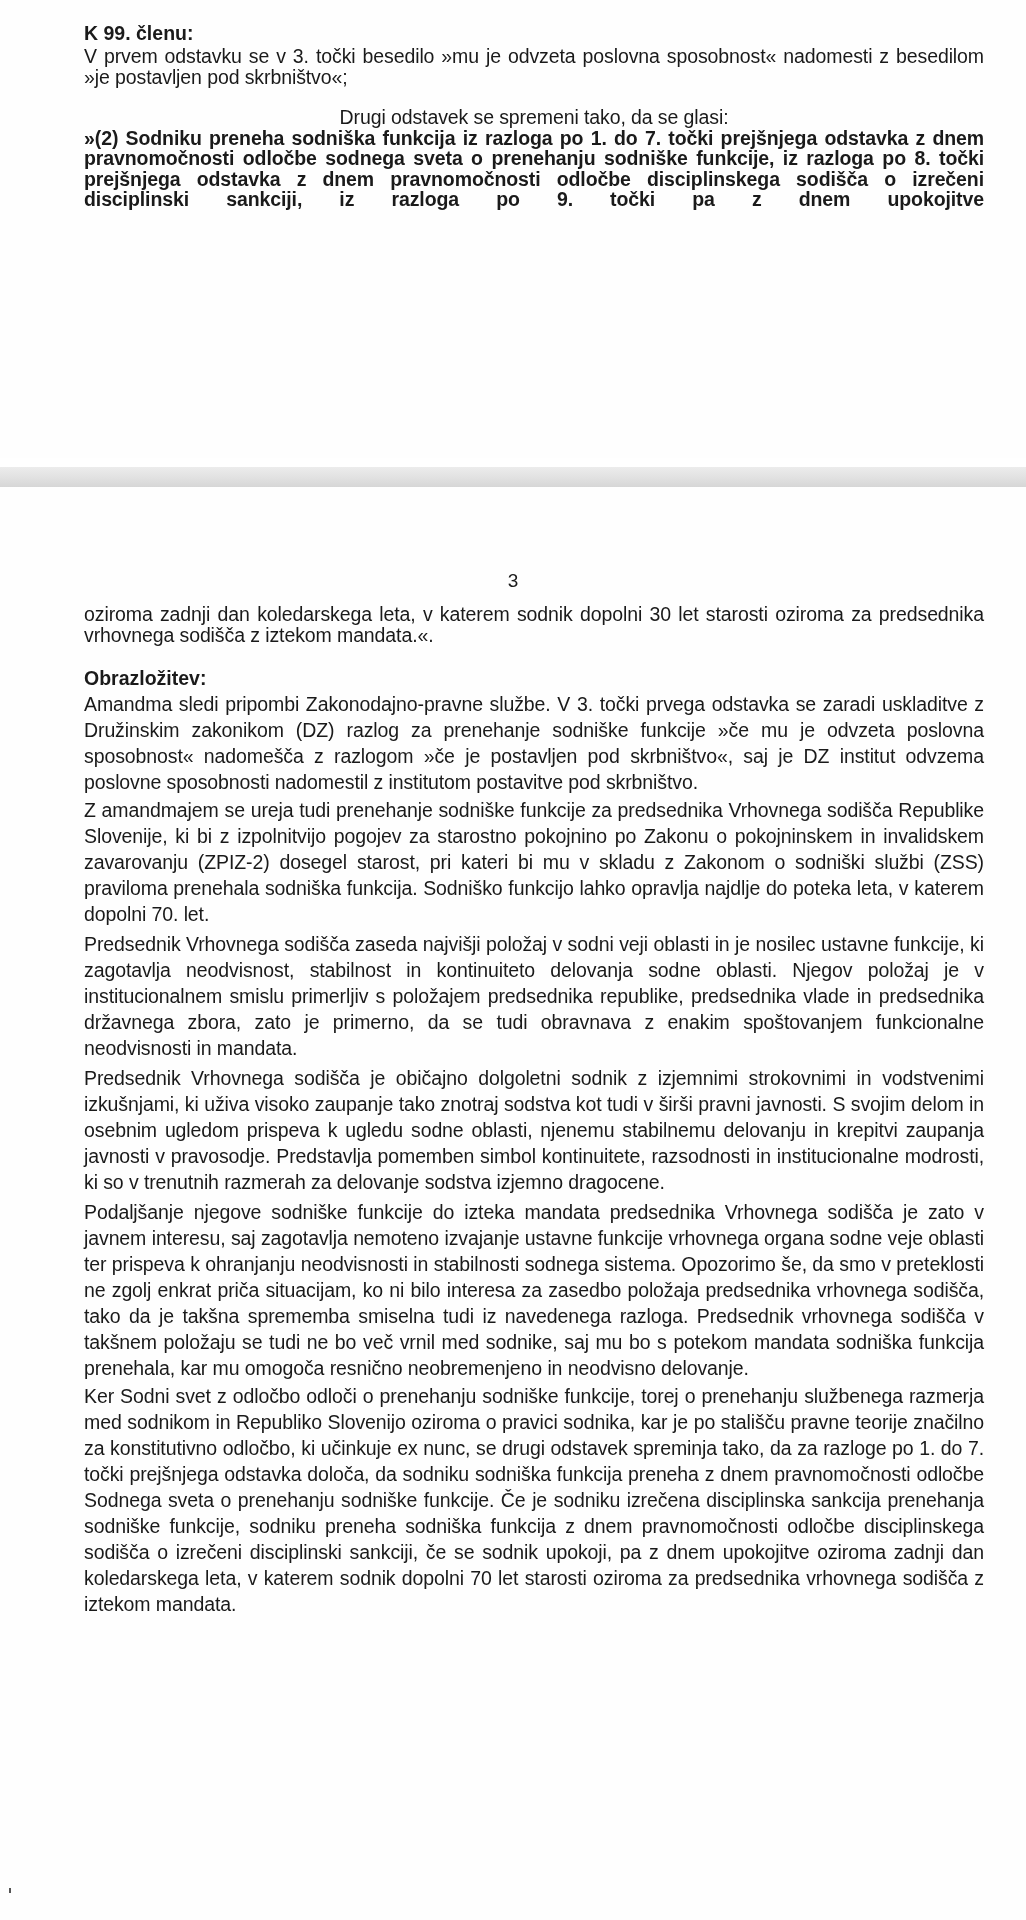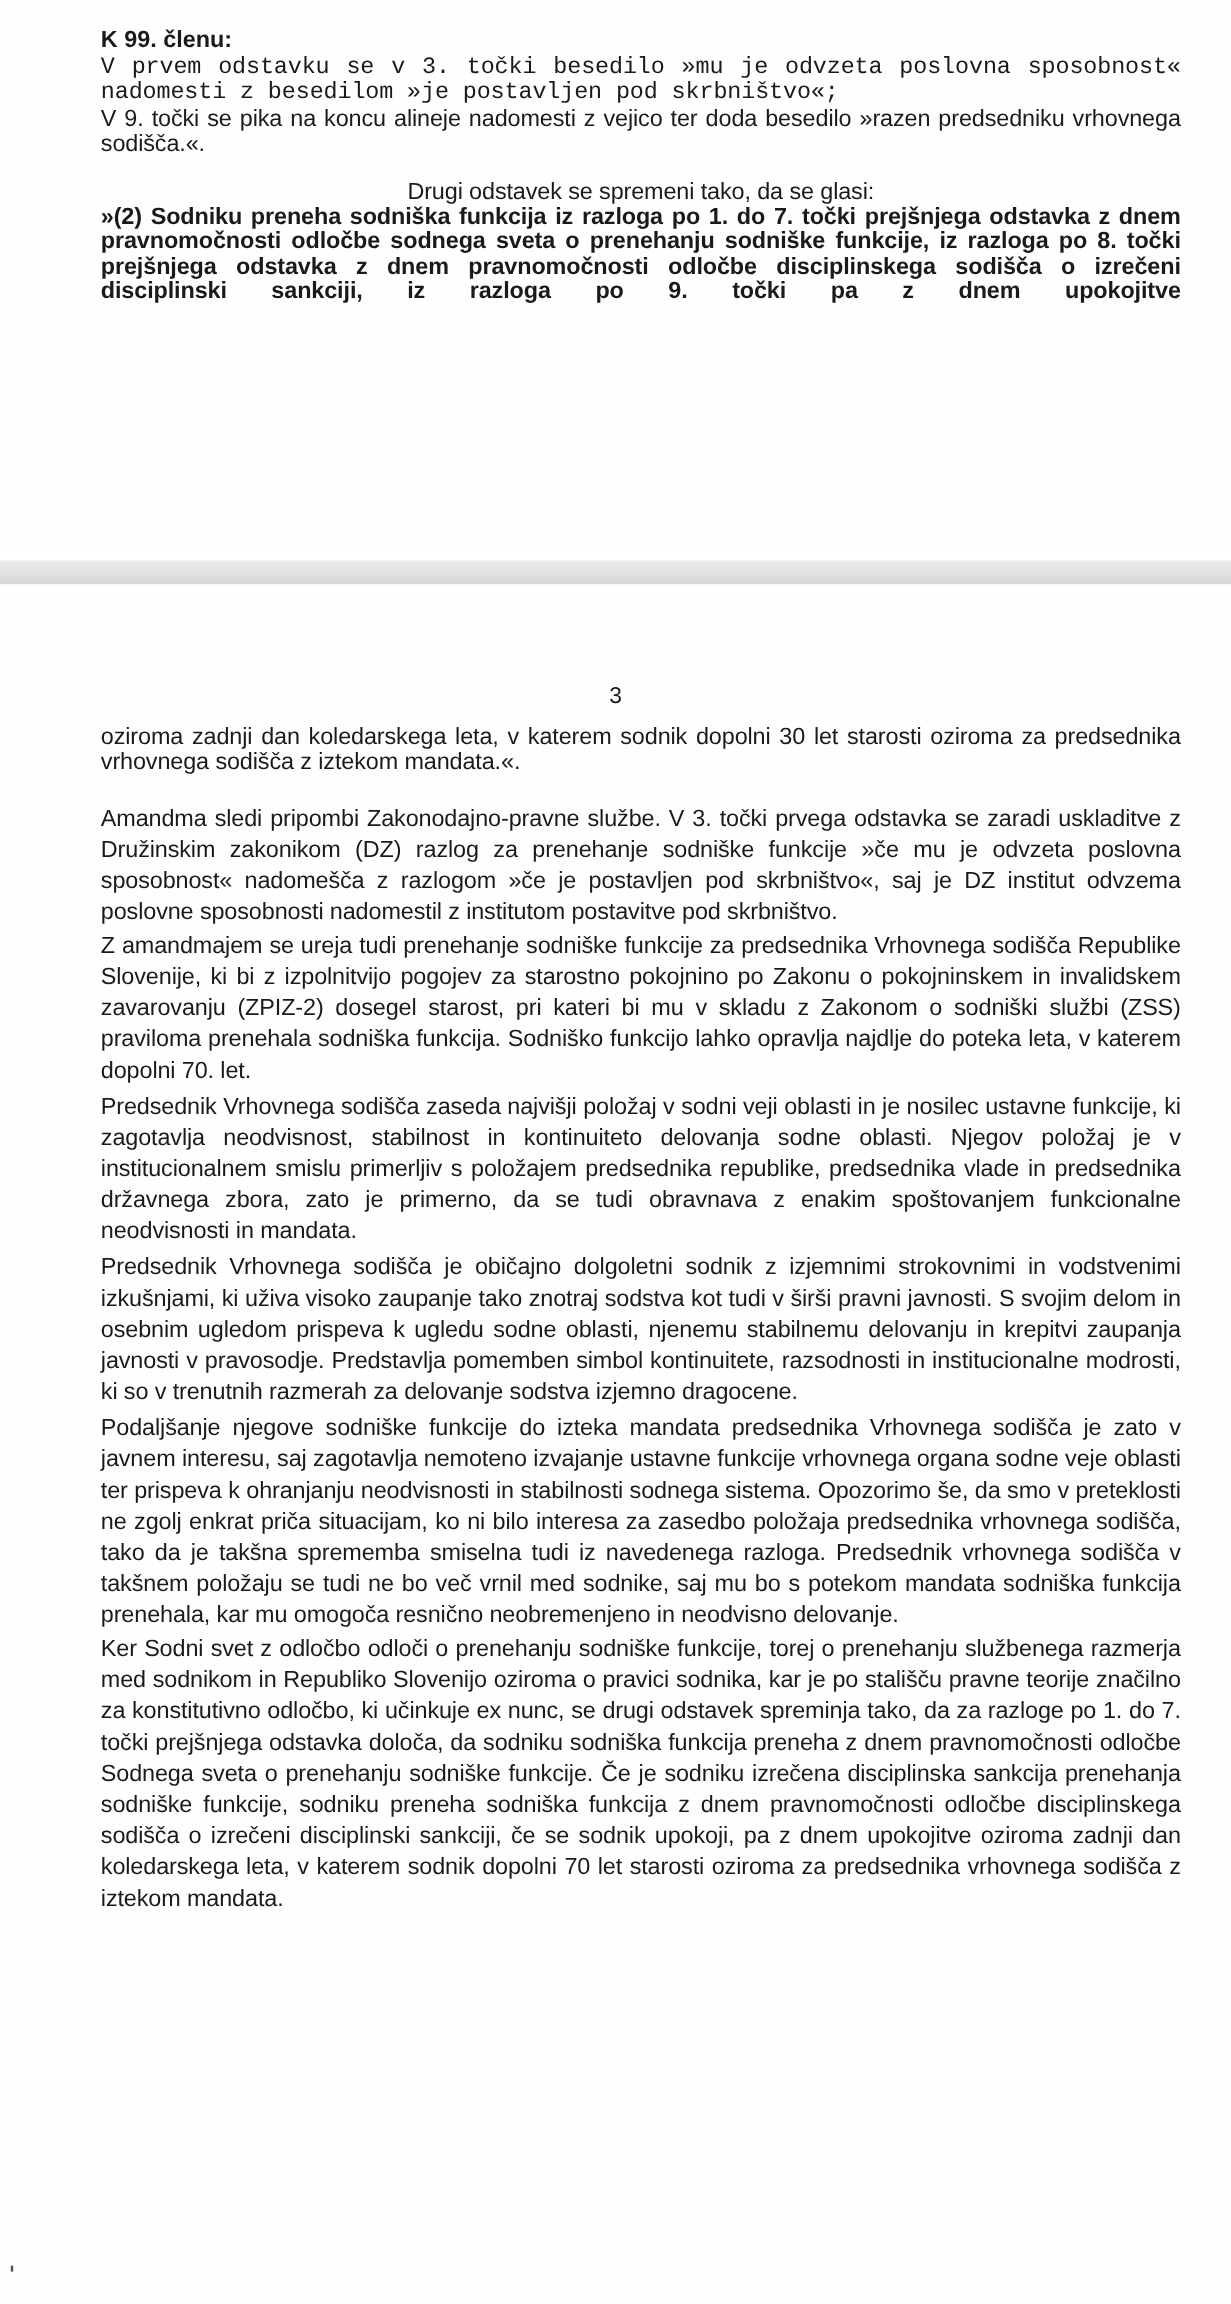--- a/index.html
+++ b/index.html
@@ -24,37 +24,37 @@
   .page-number { position: absolute; top: 570px; left: 0; width: 1026px; text-align: center; font-size: 19px; }
   .gap { height: 20px; }
   .mark { position: absolute; left: 9px; top: 1888px; width: 2px; height: 5px; background: #555; }
 </style>
 </head>
 <body>
 
 <div class="page page-top">
   <div class="content" style="top: 22px;">
     <p class="heading">K 99. členu:</p>
-    <p class="p" style="margin-top:2px;font-family:Liberation Mono, monospace;">V prvem odstavku se v 3. točki besedilo »mu je odvzeta poslovna sposobnost« nadomesti z besedilom »je postavljen pod skrbništvo«;</p>
-    <p class="p" style="margin-top:2px;">V 9. točki se pika na koncu alineje nadomesti z vejico ter doda besedilo »razen predsedniku vrhovnega sodišča.«.</p>
+    <p class="p" style="margin-top:2px;">V prvem odstavku se v 3. točki besedilo »mu je odvzeta poslovna sposobnost« nadomesti z besedilom »je postavljen pod skrbništvo«;</p>
     <div class="gap" style="height:20px;"></div>
     <p class="p nojust">Drugi odstavek se spremeni tako, da se glasi:</p>
     <p class="p" style="text-align-last: justify; font-weight: bold;">»(2) Sodniku preneha sodniška funkcija iz razloga po 1. do 7. točki prejšnjega odstavka z dnem pravnomočnosti odločbe sodnega sveta o prenehanju sodniške funkcije, iz razloga po 8. točki prejšnjega odstavka z dnem pravnomočnosti odločbe disciplinskega sodišča o izrečeni disciplinski sankciji, iz razloga po 9. točki pa z dnem upokojitve</p>
   </div>
 </div>
 
 <div class="page-sep"></div>
 
 <div class="page page-bottom"></div>
 
 <div class="page-number">3</div>
 
 <div class="content" style="top: 604px;">
   <p class="p">oziroma zadnji dan koledarskega leta, v katerem sodnik dopolni 30 let starosti oziroma za predsednika vrhovnega sodišča z iztekom mandata.«.</p>
   <div class="gap" style="height:22px;"></div>
+  <p class="heading">Obrazložitev:</p>
   <p class="p" style="margin-top:2px; line-height:26px;">Amandma sledi pripombi Zakonodajno-pravne službe. V 3. točki prvega odstavka se zaradi uskladitve z Družinskim zakonikom (DZ) razlog za prenehanje sodniške funkcije »če mu je odvzeta poslovna sposobnost« nadomešča z razlogom »če je postavljen pod skrbništvo«, saj je DZ institut odvzema poslovne sposobnosti nadomestil z institutom postavitve pod skrbništvo.</p>
   <p class="p" style="margin-top:2px; line-height:26px;">Z amandmajem se ureja tudi prenehanje sodniške funkcije za predsednika Vrhovnega sodišča Republike Slovenije, ki bi z izpolnitvijo pogojev za starostno pokojnino po Zakonu o pokojninskem in invalidskem zavarovanju (ZPIZ-2) dosegel starost, pri kateri bi mu v skladu z Zakonom o sodniški službi (ZSS) praviloma prenehala sodniška funkcija. Sodniško funkcijo lahko opravlja najdlje do poteka leta, v katerem dopolni 70. let.</p>
   <p class="p" style="margin-top:4px; line-height:26px;">Predsednik Vrhovnega sodišča zaseda najvišji položaj v sodni veji oblasti in je nosilec ustavne funkcije, ki zagotavlja neodvisnost, stabilnost in kontinuiteto delovanja sodne oblasti. Njegov položaj je v institucionalnem smislu primerljiv s položajem predsednika republike, predsednika vlade in predsednika državnega zbora, zato je primerno, da se tudi obravnava z enakim spoštovanjem funkcionalne neodvisnosti in mandata.</p>
   <p class="p" style="margin-top:4px; line-height:26px;">Predsednik Vrhovnega sodišča je običajno dolgoletni sodnik z izjemnimi strokovnimi in vodstvenimi izkušnjami, ki uživa visoko zaupanje tako znotraj sodstva kot tudi v širši pravni javnosti. S svojim delom in osebnim ugledom prispeva k ugledu sodne oblasti, njenemu stabilnemu delovanju in krepitvi zaupanja javnosti v pravosodje. Predstavlja pomemben simbol kontinuitete, razsodnosti in institucionalne modrosti, ki so v trenutnih razmerah za delovanje sodstva izjemno dragocene.</p>
   <p class="p" style="margin-top:4px; line-height:26px;">Podaljšanje njegove sodniške funkcije do izteka mandata predsednika Vrhovnega sodišča je zato v javnem interesu, saj zagotavlja nemoteno izvajanje ustavne funkcije vrhovnega organa sodne veje oblasti ter prispeva k ohranjanju neodvisnosti in stabilnosti sodnega sistema. Opozorimo še, da smo v preteklosti ne zgolj enkrat priča situacijam, ko ni bilo interesa za zasedbo položaja predsednika vrhovnega sodišča, tako da je takšna sprememba smiselna tudi iz navedenega razloga. Predsednik vrhovnega sodišča v takšnem položaju se tudi ne bo več vrnil med sodnike, saj mu bo s potekom mandata sodniška funkcija prenehala, kar mu omogoča resnično neobremenjeno in neodvisno delovanje.</p>
   <p class="p" style="margin-top:2px; line-height:26px;">Ker Sodni svet z odločbo odloči o prenehanju sodniške funkcije, torej o prenehanju službenega razmerja med sodnikom in Republiko Slovenijo oziroma o pravici sodnika, kar je po stališču pravne teorije značilno za konstitutivno odločbo, ki učinkuje ex nunc, se drugi odstavek spreminja tako, da za razloge po 1. do 7. točki prejšnjega odstavka določa, da sodniku sodniška funkcija preneha z dnem pravnomočnosti odločbe Sodnega sveta o prenehanju sodniške funkcije. Če je sodniku izrečena disciplinska sankcija prenehanja sodniške funkcije, sodniku preneha sodniška funkcija z dnem pravnomočnosti odločbe disciplinskega sodišča o izrečeni disciplinski sankciji, če se sodnik upokoji, pa z dnem upokojitve oziroma zadnji dan koledarskega leta, v katerem sodnik dopolni 70 let starosti oziroma za predsednika vrhovnega sodišča z iztekom mandata.</p>
 </div>
 
 <div class="mark"></div>
 

